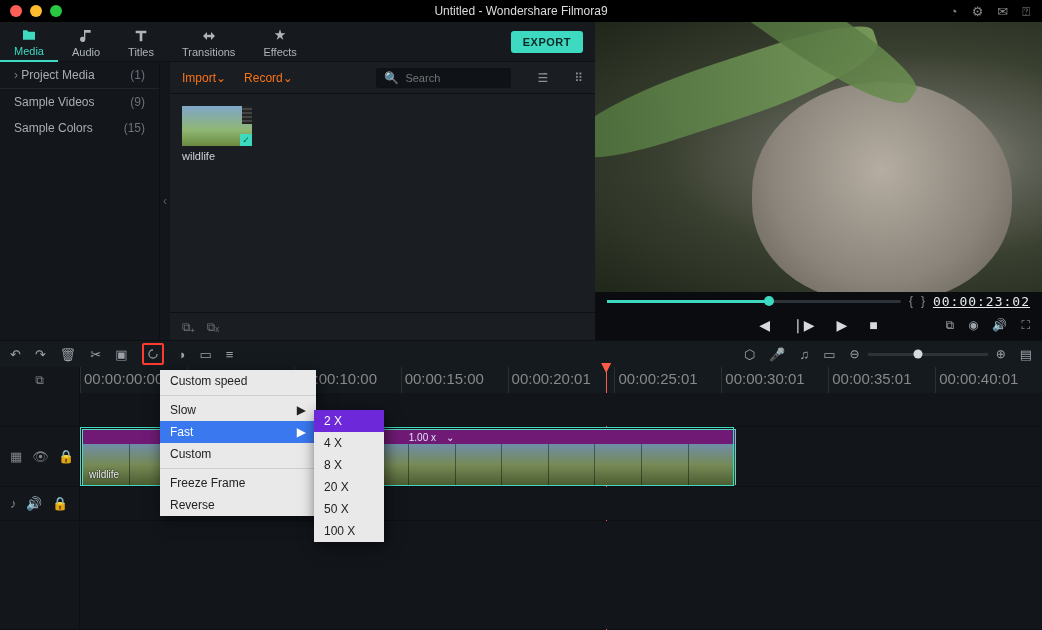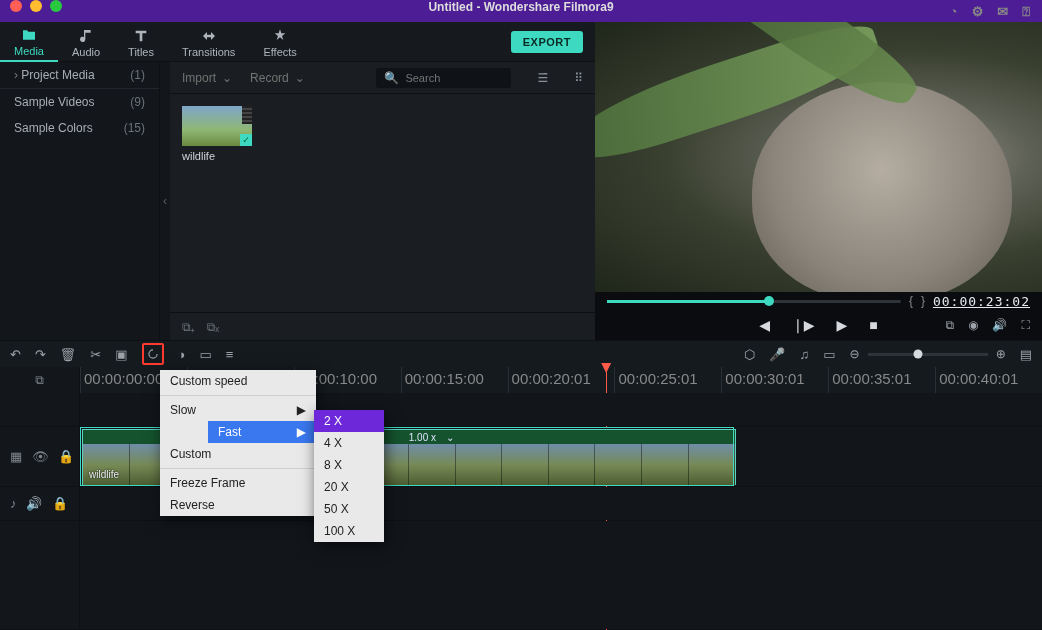--- a/index.html
+++ b/index.html
@@ -1,17 +1,17 @@
 <!DOCTYPE html>
 <html><head>
 <meta charset="utf-8">
 <style>
 * { margin:0; padding:0; box-sizing:border-box; font-family:-apple-system,BlinkMacSystemFont,"Segoe UI",sans-serif; }
 body { background:#1a1d21; color:#c8cdd2; width:1042px; height:630px; overflow:hidden; font-size:12px; }
-.titlebar { height:22px; background:#4c1d95; display:flex; align-items:flex-start; position:relative;font-weight:bold; }
+.titlebar { height:22px; background:#000000; display:flex; align-items:center; position:relative; }
 .traffic-lights { display:flex; gap:8px; padding-left:10px; }
 .tl { width:12px; height:12px; border-radius:50%; }
 .tl.red{background:#ff5f57}.tl.yellow{background:#febc2e}.tl.green{background:#28c840}
 .title { position:absolute; left:50%; transform:translateX(-50%); color:#ddd; font-size:12px; }
 .topright-icons { position:absolute; right:12px; top:4px; display:flex; gap:14px; color:#888; font-size:13px; }
 .topright-icons span { cursor:pointer; }
 
 .upper { display:flex; height:318px; }
 .left-pane { width:595px; display:flex; flex-direction:column; background:#1a1d21; }
 .tabs { display:flex; align-items:center; height:40px; background:#16191d; border-bottom:1px solid #0e1013; }
@@ -21,21 +21,21 @@
 .export-btn { margin-left:auto; margin-right:12px; background:#3dd9c1; color:#0b2a25; padding:5px 12px; border:none; border-radius:3px; font-size:11px; font-weight:600; cursor:pointer; letter-spacing:0.5px; }
 
 .panel-row { display:flex; flex:1; }
 .sidebar { width:160px; background:#13161a; border-right:1px solid #0e1013; padding-top:0; }
 .side-item { display:flex; justify-content:space-between; padding:6px 14px; font-size:12px; color:#a8adb4; cursor:pointer;gap:8px; }
 .side-item.hd { border-bottom:1px solid #22262c; }
 .side-count { color:#6b7179; }
 
 .media-area { flex:1; background:#1a1d21; display:flex; flex-direction:column; position:relative; }
 .media-toolbar { height:32px; display:flex; align-items:center; padding:0 12px; gap:18px; border-bottom:1px solid #0e1013; }
-.mt-drop { display:flex; align-items:center; gap:6px; color:#737373; font-size:12px; cursor:pointer; }
+.mt-drop { display:flex; align-items:center; gap:0; color:#f97316; font-size:12px; cursor:pointer; }
 .searchbox { margin-left:auto; display:flex; align-items:center; background:#0f1216; border-radius:3px; padding:3px 8px; width:135px; gap:6px; }
 .searchbox input { background:transparent; border:none; outline:none; color:#c8cdd2; width:100%; font-size:11px; }
 .mt-icon { color:#8a8f97; cursor:pointer; margin-left:8px; }
 
 .media-grid { padding:12px; display:flex; gap:14px; }
 .clip { width:70px; }
 .thumb { width:70px; height:40px; background:linear-gradient(180deg,#7fa6c9 0%,#8fb774 60%,#6a8a3f 100%); position:relative; }
 .thumb .stripe { position:absolute; right:0; top:0; width:10px; height:18px; background:repeating-linear-gradient(0deg,#222,#222 2px,#444 2px,#444 4px); }
 .thumb .check { position:absolute; right:0; bottom:0; width:12px; height:12px; background:#3dd9c1; color:#063; display:flex; align-items:center; justify-content:center; font-size:9px; }
 .clip-name { font-size:11px; margin-top:4px; color:#d0d4d9; }
@@ -75,29 +75,29 @@
 .playhead-line { position:absolute; top:0; bottom:-240px; width:1px; background:#ff5b49; left:54.7%; }
 .playhead-cap { position:absolute; top:-4px; left:54.7%; transform:translateX(-50%); width:10px; height:10px; background:#ff5b49; clip-path:polygon(0 0,100% 0,50% 100%); }
 
 .tracks { flex:1; display:flex; flex-direction:column; }
 .track-row { display:flex; height:60px; border-bottom:1px solid #0e1013; }
 .track-row.short { height:34px; }
 .gutter { width:80px; background:#13171c; border-right:1px solid #0e1013; display:flex; align-items:center; gap:10px; padding-left:10px; color:#7e848b; font-size:13px; }
 .lane { flex:1; position:relative; background:#12161b; }
 
 .clip-bar { position:absolute; left:2px; top:2px; height:56px; width:68%; border:1px solid #5ad4c0; background:#0f2a27; }
-.clip-header { height:14px; background:#14532d; display:flex; align-items:center; justify-content:center; gap:10px; color:#dfe3ff; font-size:10px;padding-left:45px; }
+.clip-header { height:14px; background:#701a75; display:flex; align-items:center; justify-content:center; gap:10px; color:#dfe3ff; font-size:10px;padding-left:45px; }
 .clip-body { height:42px; display:flex; overflow:hidden; }
 .frame { flex:1; background:linear-gradient(180deg,#6f8ea8 0%,#768a55 50%,#4a5a30 100%); border-right:1px solid rgba(0,0,0,.4); }
 .clip-label { position:absolute; left:6px; bottom:4px; font-size:10px; color:#e8ebee; text-shadow:0 0 2px #000; }
 .clip-outline { position:absolute; left:0; top:0; width:68%; height:100%; border:1px solid #3dd9c1; pointer-events:none; }
 
 .speed-menu { position:absolute; left:160px; top:370px; width:156px; background:#e9e9e9; color:#222; font-size:12px; box-shadow:2px 4px 14px rgba(0,0,0,.6); z-index:50; }
 .speed-menu .mi { padding:4px 10px; display:flex; justify-content:space-between; align-items:center; cursor:pointer; }
-.speed-menu .mi.sel { background:#3a78f0; color:#fff;margin-left:48px; }
+.speed-menu .mi.sel { background:#3a78f0; color:#fff; }
 .speed-menu hr { border:none; border-top:1px solid #cfcfcf; margin:3px 0; }
 .submenu { position:absolute; left:154px; top:40px; width:70px; background:#e9e9e9; color:#222; box-shadow:2px 4px 14px rgba(0,0,0,.6); }
 .submenu .si { padding:4px 10px; cursor:pointer; }
 .submenu .si.sel { background:#6d28d9; color:#fff; }
 
 .side-bottom-row { height:28px; display:flex; align-items:center; gap:12px; padding-left:12px; color:#6b7179; border-top:1px solid #0e1013; }
 svg { fill:currentColor; }
 </style>
 </head>
 <body>

